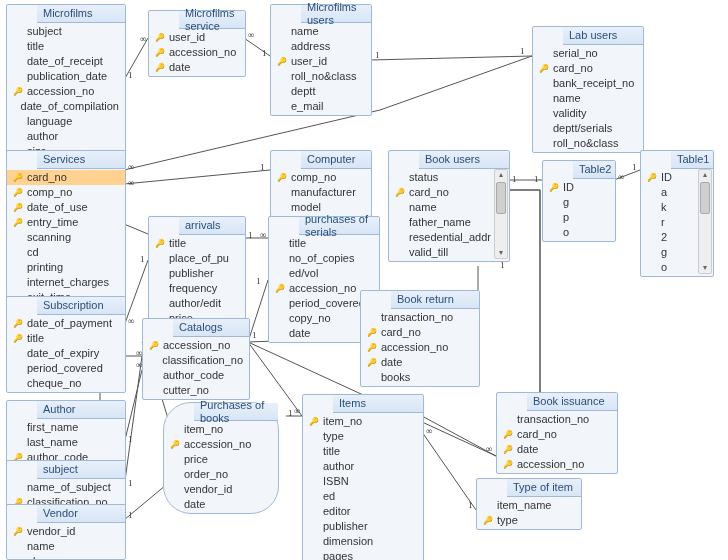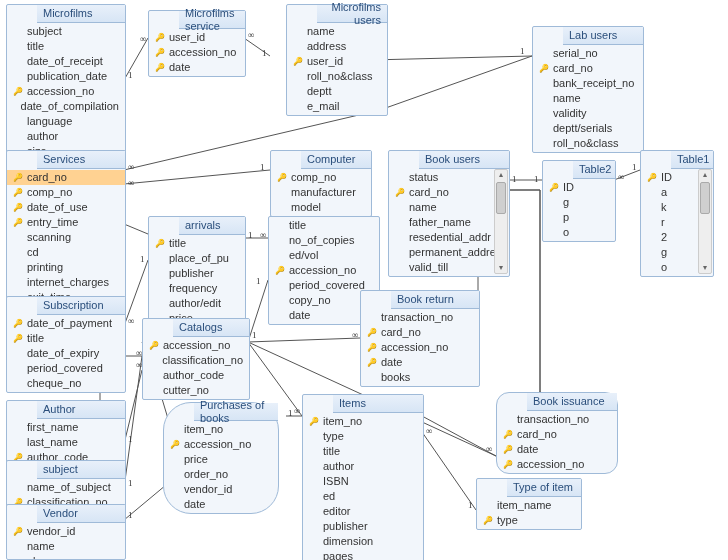--- a/index.html
+++ b/index.html
@@ -239,21 +239,21 @@
         <div class="row">
           <span class="key on"></span>
           <span>accession_no</span>
         </div>
         <div class="row">
           <span class="key on"></span>
           <span>date</span>
         </div>
       </div>
     </div>
-    <div class="tbl" style="left: 286px; top: 4px; width: 100px; text-align: right;">
+    <div class="tbl" style="left: 270px; top: 4px; width: 100px;">
       <div class="hdr">
         <span>Microfilms users</span>
       </div>
       <div class="body">
         <div class="row">
           <span class="key"></span>
           <span>name</span>
         </div>
         <div class="row">
           <span class="key"></span>
@@ -399,20 +399,23 @@
           <span class="key"></span>
           <span>author/edit</span>
         </div>
         <div class="row">
           <span class="key"></span>
           <span>price</span>
         </div>
       </div>
     </div>
     <div class="tbl" style="left: 268px; top: 216px; width: 110px;">
+      <div class="hdr">
+        <span>purchases of serials</span>
+      </div>
       <div class="body">
         <div class="row">
           <span class="key"></span>
           <span>title</span>
         </div>
         <div class="row">
           <span class="key"></span>
           <span>no_of_copies</span>
         </div>
         <div class="row">
@@ -454,24 +457,20 @@
           <span class="key"></span>
           <span>name</span>
         </div>
         <div class="row">
           <span class="key"></span>
           <span>father_name</span>
         </div>
         <div class="row">
           <span class="key"></span>
           <span>resedential_addr</span>
-        </div>
-        <div class="row">
-          <span class="key"></span>
-          <span>permanent_addre</span>
         </div>
         <div class="row">
           <span class="key"></span>
           <span>valid_till</span>
         </div>
       </div>
       <div class="sb">
         <div class="arr up">▴</div>
         <div class="thumb"></div>
         <div class="arr dn">▾</div>
@@ -722,21 +721,21 @@
         <div class="row">
           <span class="key"></span>
           <span>dimension</span>
         </div>
         <div class="row">
           <span class="key"></span>
           <span>pages</span>
         </div>
       </div>
     </div>
-    <div class="tbl" style="left: 496px; top: 392px; width: 120px; border-radius: 13px;">
+    <div class="tbl" style="left: 496px; top: 392px; width: 120px;">
       <div class="hdr">
         <span>Book issuance</span>
       </div>
       <div class="body">
         <div class="row">
           <span class="key"></span>
           <span>transaction_no</span>
         </div>
         <div class="row">
           <span class="key on"></span>

